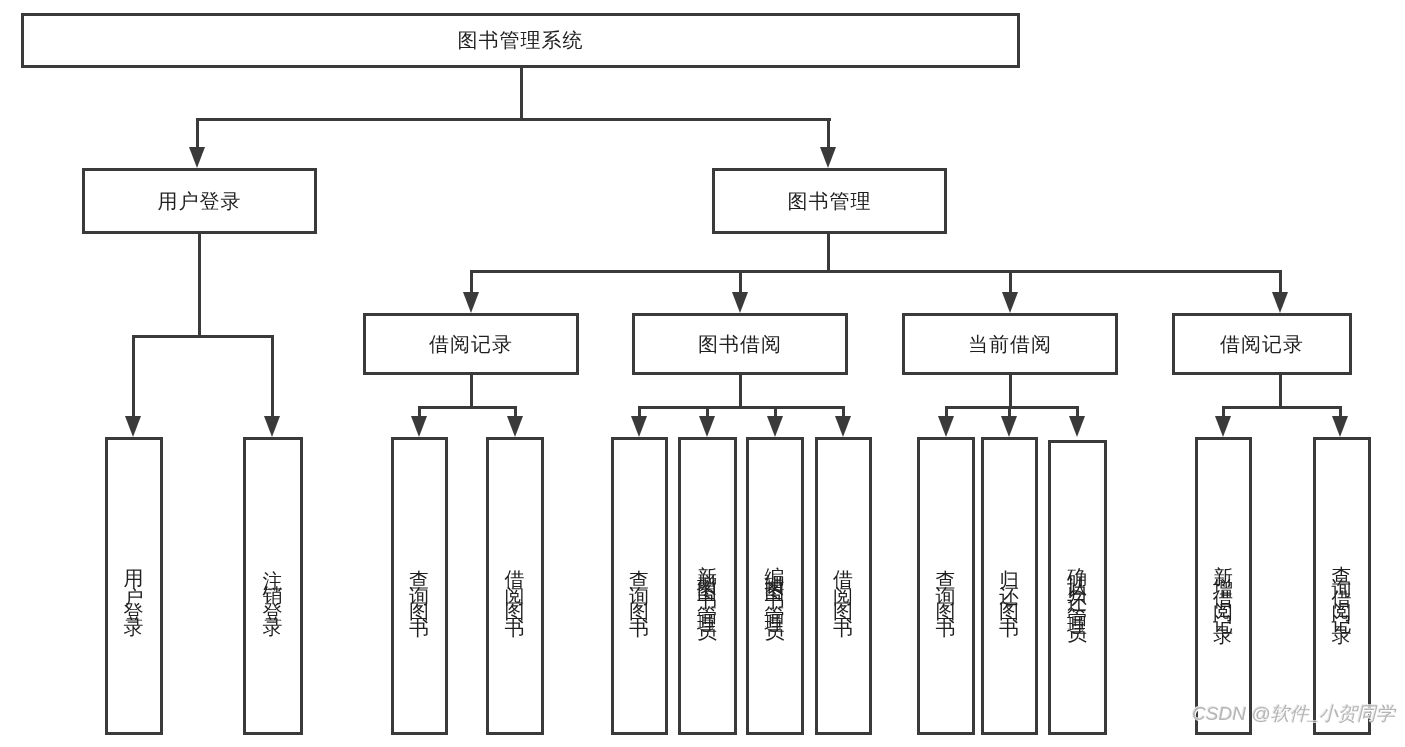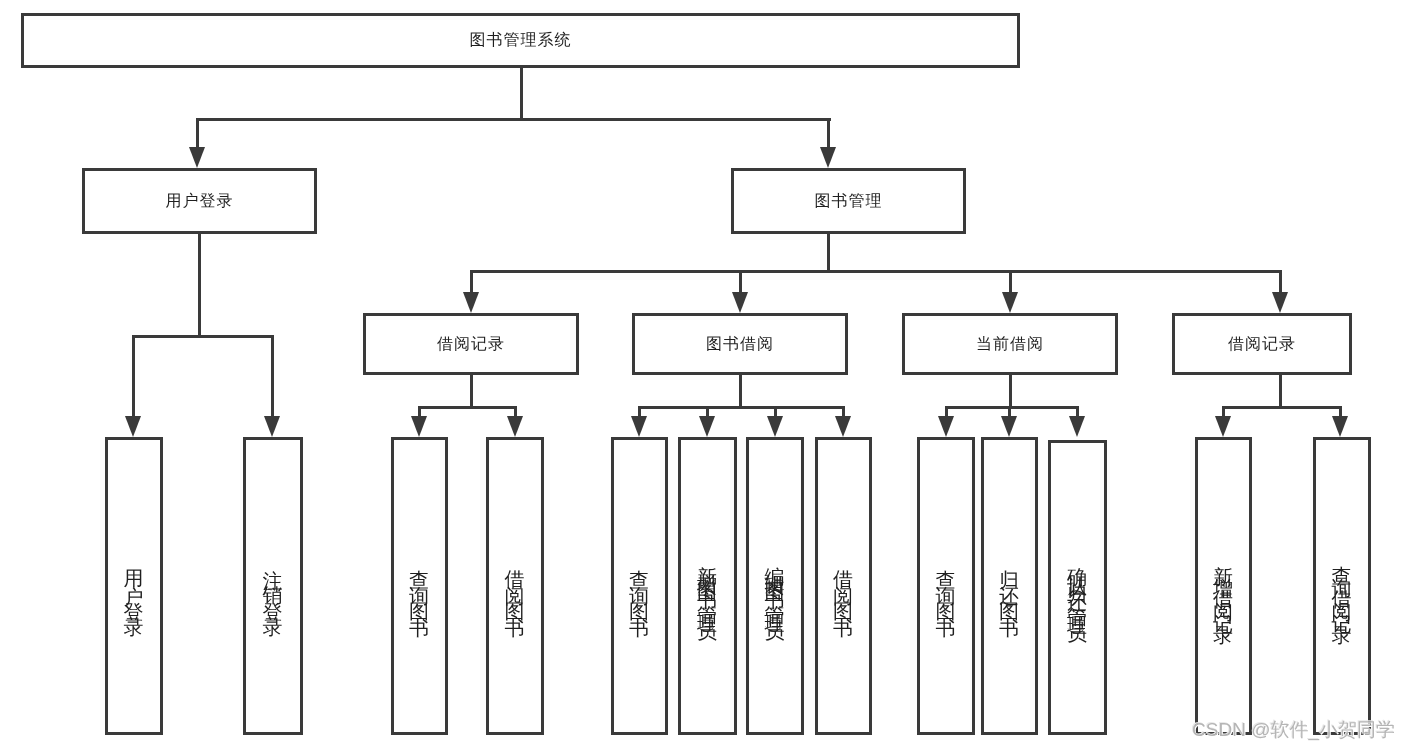--- a/index.html
+++ b/index.html
@@ -4,38 +4,38 @@
 <style>
   html,body{margin:0;padding:0;background:#ffffff;}
   #canvas{
     position:relative;width:1405px;height:747px;background:#ffffff;overflow:hidden;
     font-family:"Liberation Sans","DejaVu Sans",sans-serif;color:#1f1f1f;
   }
   .box{
     position:absolute;background:#ffffff;border:3px solid #3a3a3a;box-sizing:border-box;
     display:flex;align-items:center;justify-content:center;text-align:center;
   }
-  .box .lbl{font-size:16px;letter-spacing:1px;white-space:nowrap;}
+  .box .lbl{font-size:20px;letter-spacing:1px;white-space:nowrap;}
   .leaf .lbl{
     writing-mode:vertical-rl;text-orientation:mixed;white-space:nowrap;
     font-size:20px;line-height:1;
   }
   .ls16 .lbl{letter-spacing:16px;}
   .ls12 .lbl{letter-spacing:12px;}
   .ls8  .lbl{letter-spacing:8px;}
   .vline{position:absolute;width:3px;background:#3a3a3a;}
   .hline{position:absolute;height:3px;background:#3a3a3a;}
   .arrow{
     position:absolute;width:0;height:0;
     border-left:8px solid transparent;border-right:8px solid transparent;
     border-top:21px solid #3a3a3a;
   }
   .watermark{
-    position:absolute;right:10px;bottom:4px;font-size:19px;color:#b5b5b5;
-    text-shadow:1px 1px 0 #ffffff, -1px -1px 0 #e8e8e8;white-space:nowrap;
+    position:absolute;right:10px;bottom:20px;font-size:19px;color:#b5b5b5;
+    text-shadow:1px 1px 0 #ffffff, -1px -1px 0 #e8e8e8;white-space:nowrap;font-style:italic;
   }
 </style>
 </head>
 <body>
 
 <div id="canvas">
 
   <div class="box" style="left:21px;top:13px;width:999px;height:55px;">
     <span class="lbl">图书管理系统</span>
   </div>
@@ -43,21 +43,21 @@
   <div class="vline" style="left:520px;top:68px;height:51px;"></div>
   <div class="hline" style="left:196px;top:118px;width:635px;"></div>
   <div class="vline" style="left:196px;top:118px;height:30px;"></div>
   <div class="arrow" style="left:189px;top:147px;"></div>
   <div class="vline" style="left:827px;top:118px;height:30px;"></div>
   <div class="arrow" style="left:820px;top:147px;"></div>
 
   <div class="box" style="left:82px;top:168px;width:235px;height:66px;">
     <span class="lbl">用户登录</span>
   </div>
-  <div class="box" style="left:712px;top:168px;width:235px;height:66px;margin-left:19px;">
+  <div class="box" style="left:712px;top:168px;width:235px;height:66px;">
     <span class="lbl">图书管理</span>
   </div>
 
   <div class="vline" style="left:198px;top:234px;height:103px;"></div>
   <div class="hline" style="left:132px;top:335px;width:142px;"></div>
   <div class="vline" style="left:132px;top:335px;height:81px;"></div>
   <div class="arrow" style="left:125px;top:416px;"></div>
   <div class="vline" style="left:271px;top:335px;height:81px;"></div>
   <div class="arrow" style="left:264px;top:416px;"></div>
 

